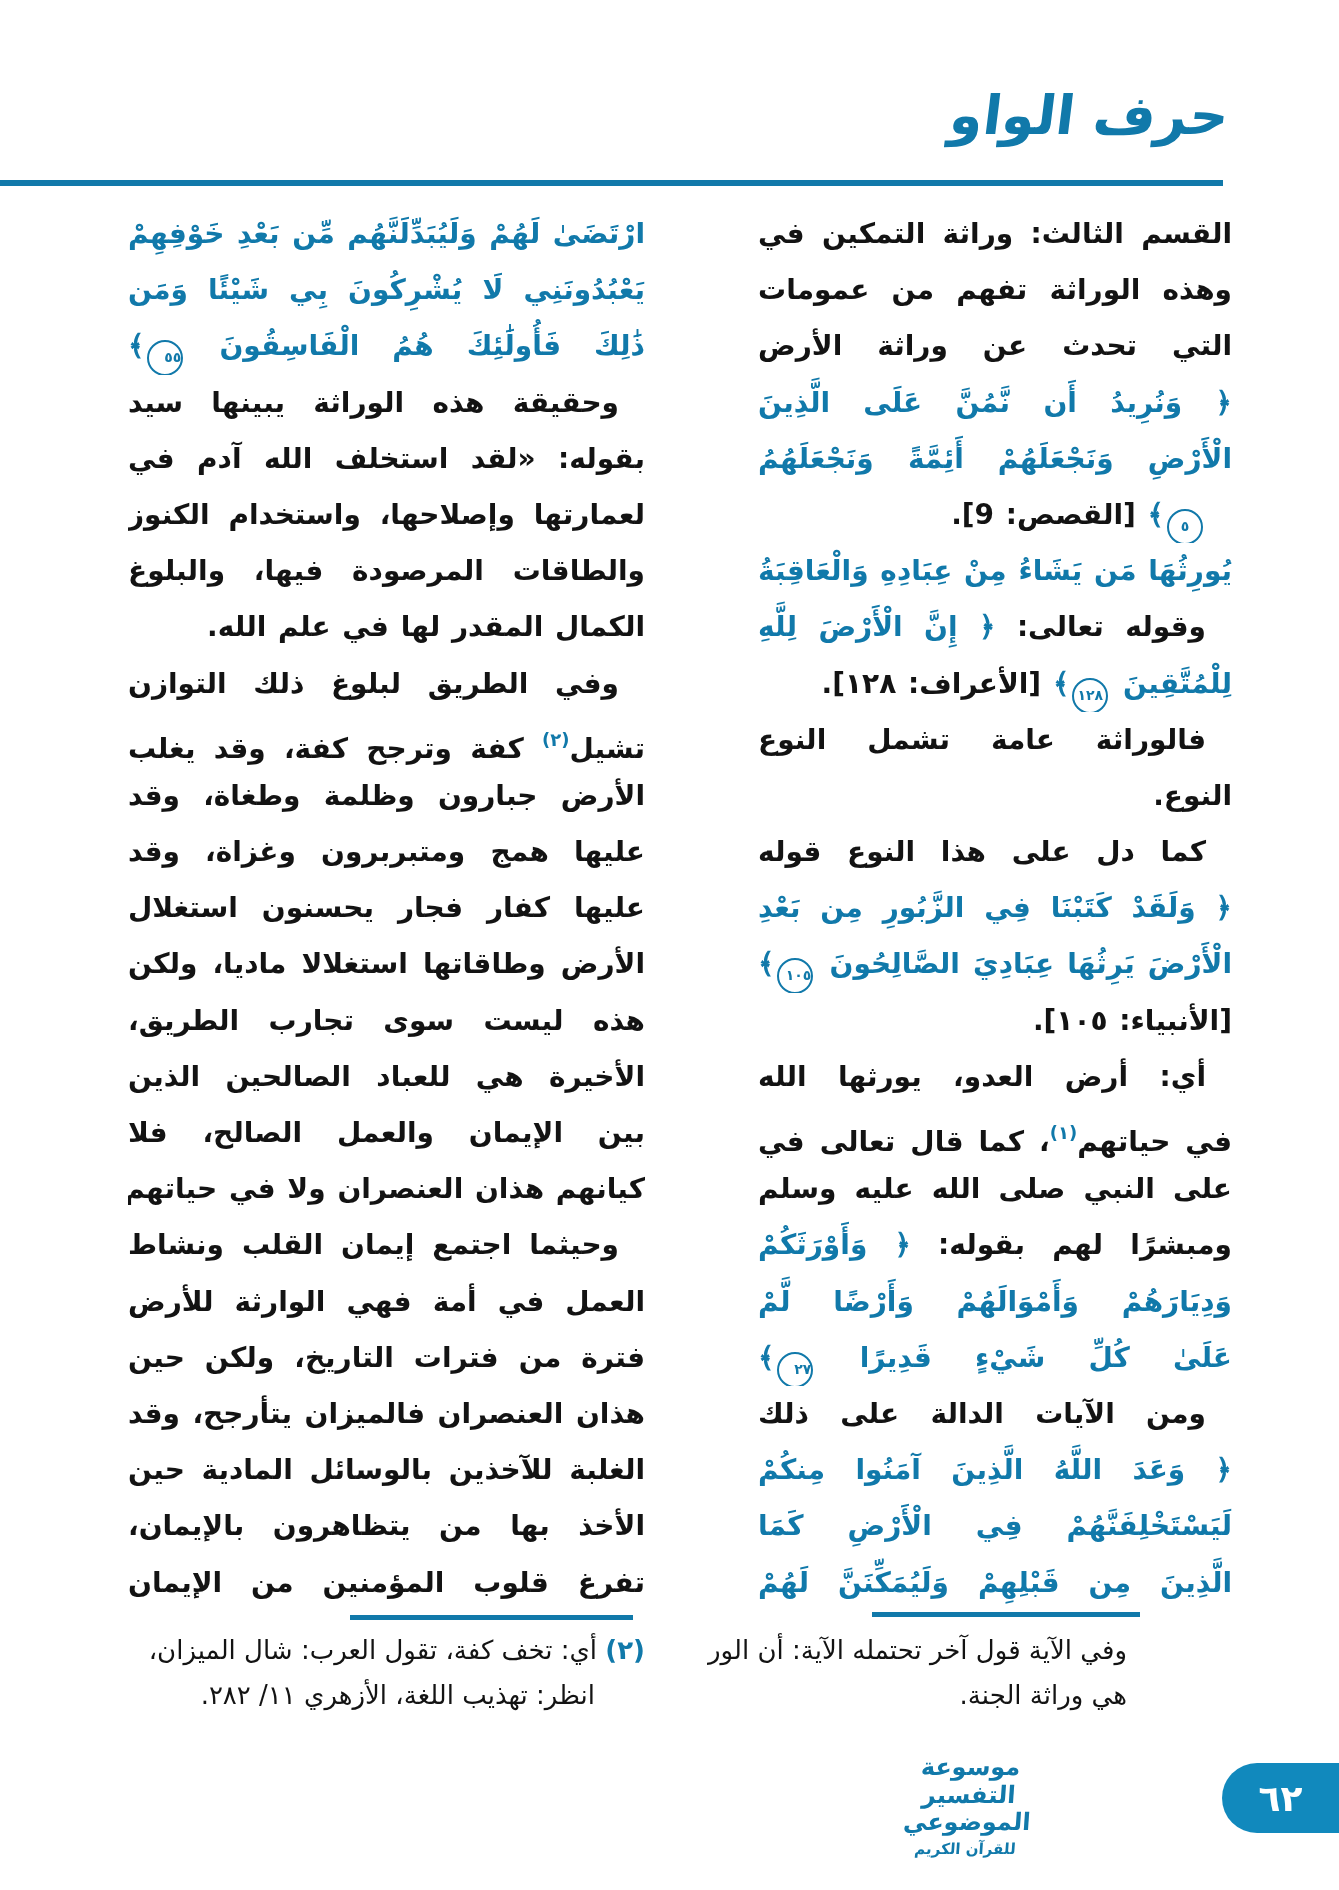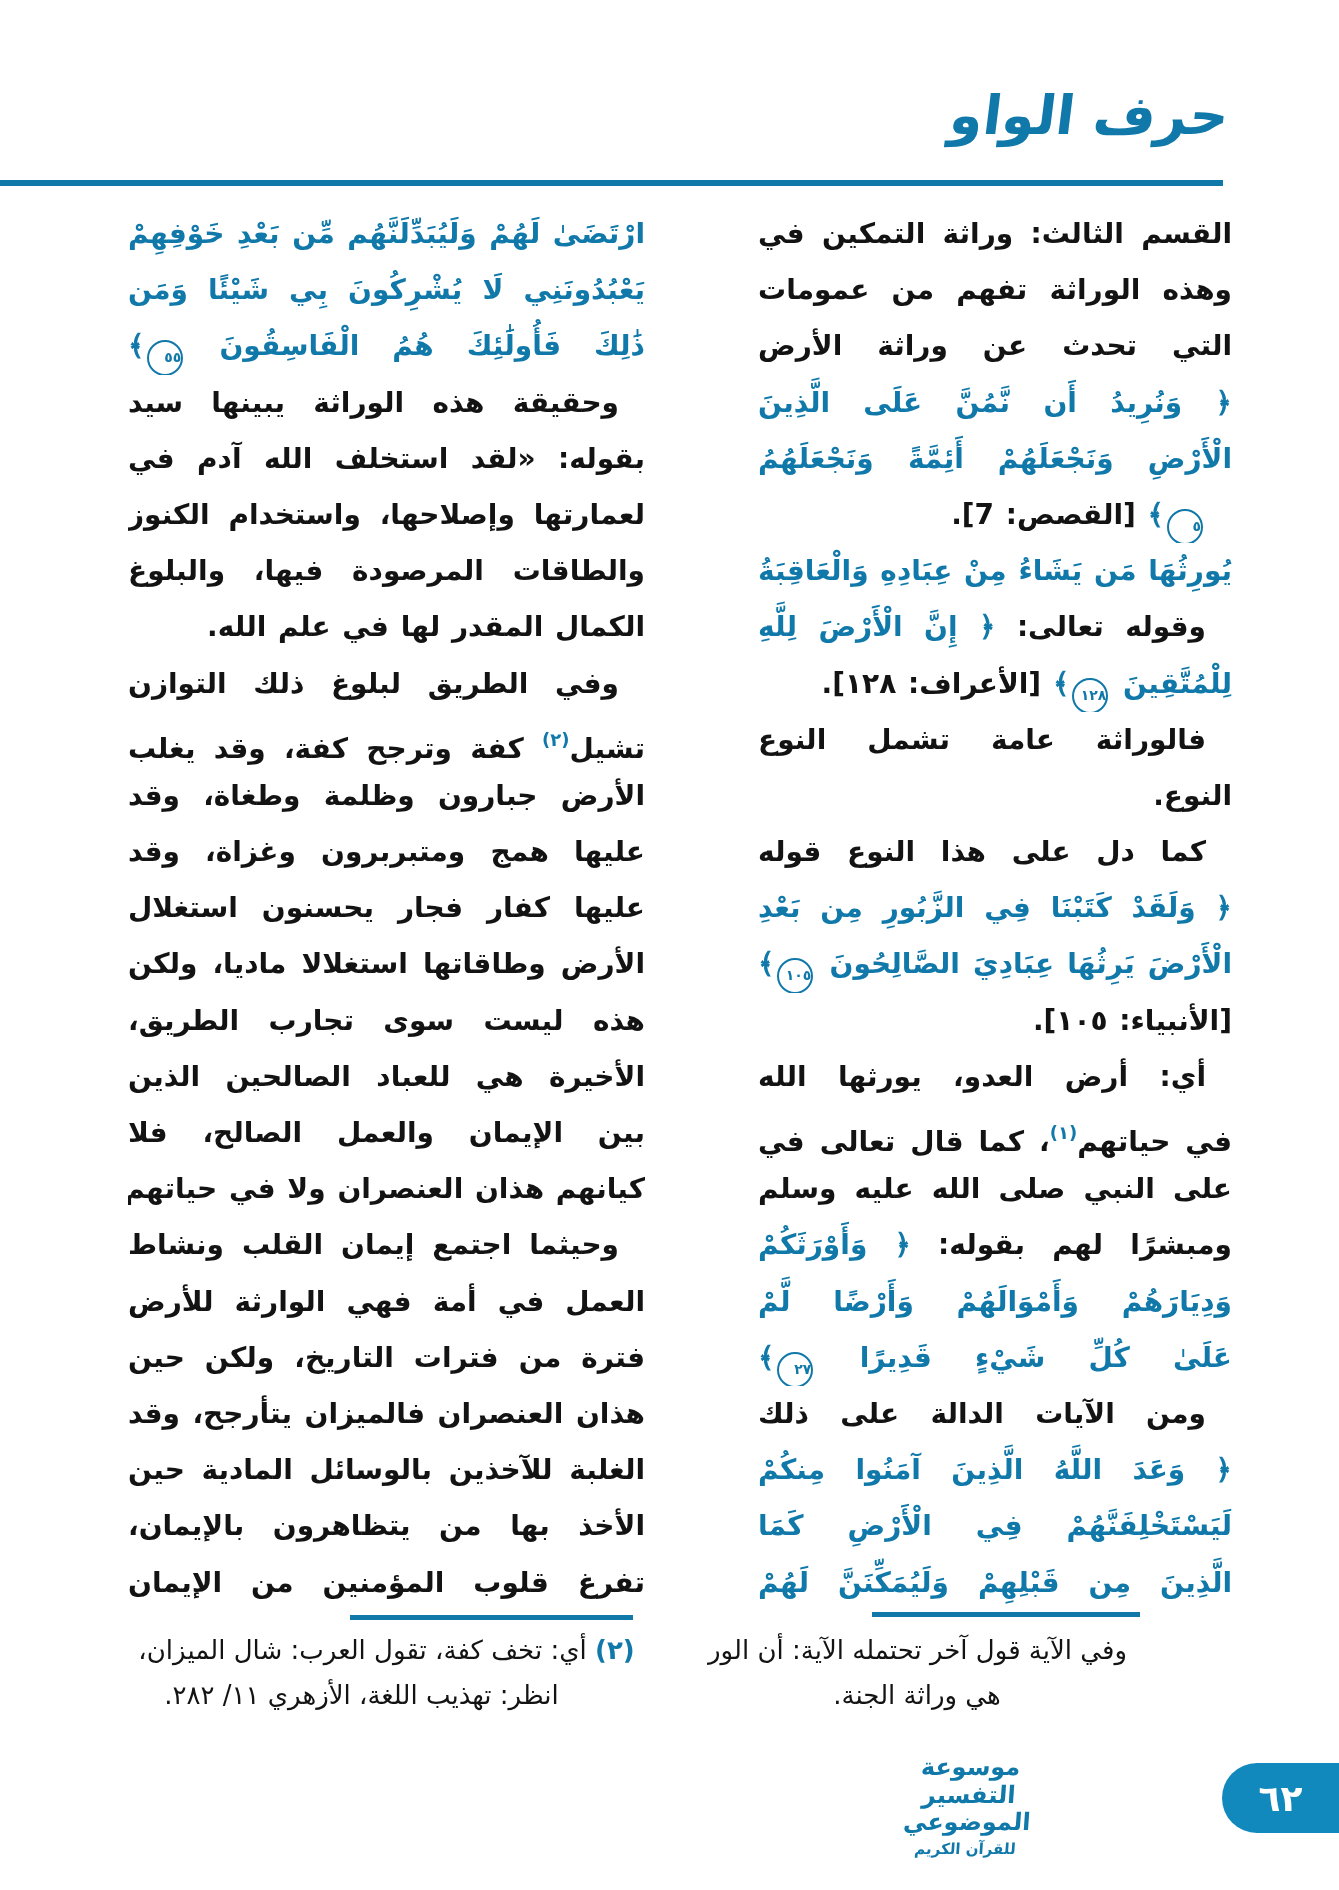--- a/index.html
+++ b/index.html
@@ -25,33 +25,33 @@
     height:56.2px;line-height:56.2px;font-size:28px;font-weight:bold;
     color:var(--ink);text-align:right;overflow:hidden;word-spacing:2px;white-space:nowrap;
   }
   .line.j{white-space:normal;text-align:justify;text-align-last:justify;}
   .line.pi{padding-right:26px;}
   .b,.r{color:var(--ink);}
   .q{color:var(--accent);}
   .fm{color:var(--accent);font-size:18px;vertical-align:12px;font-weight:bold;}
   .ayah{
     display:inline-block;box-sizing:border-box;width:36px;height:36px;line-height:31px;
-    border:2.5px solid var(--accent);border-radius:50%;text-align:right;
+    border:2.5px solid var(--accent);border-radius:50%;text-align:center;
     color:var(--accent);font-size:14px;font-weight:bold;vertical-align:-7px;margin:0 3px;
     box-shadow:0 0 0 1.5px #ffffff inset;
   }
   .fnsep{position:absolute;height:5px;background:var(--accent);}
   .fnsep-right{left:872px;top:1612px;width:268px;}
   .fnsep-left{left:350px;top:1615px;width:283px;}
   .fns{position:absolute;top:1628px;}
   .fns-right{right:162px;width:470px;}
   .fns-left{left:128px;width:517px;}
   .fline{
     height:45px;line-height:45px;font-size:26px;font-weight:normal;
-    color:var(--ink);text-align:center;overflow:hidden;white-space:nowrap;
+    color:var(--ink);text-align:right;overflow:hidden;white-space:nowrap;
   }
   .fline.ind{padding-right:50px;}
   .fm2{color:var(--accent);font-weight:bold;}
   .fn{color:var(--ink);}
   .logo{
     position:absolute;top:1754px;right:280px;width:182px;text-align:center;
     color:var(--accent);font-weight:bold;transform:skewX(-4deg);
   }
   .logo-l1{font-size:24px;line-height:1.15;}
   .logo-l2{font-size:15px;margin-top:3px;}
@@ -68,21 +68,21 @@
 <div class="page">
   <div class="chapter-title">حرف الواو</div>
   <div class="header-rule"></div>
 
   <section class="col col-right" id="col-right">
       <div class="line j"><span class="b">القسم الثالث: وراثة التمكين في الأرض.</span></div>
       <div class="line j"><span class="b">وهذه الوراثة تفهم من عمومات الآيات</span></div>
       <div class="line j"><span class="b">التي تحدث عن وراثة الأرض كقوله تعالى:</span></div>
       <div class="line j"><span class="q">﴿ وَنُرِيدُ أَن نَّمُنَّ عَلَى الَّذِينَ اسْتُضْعِفُوا فِي</span></div>
       <div class="line j"><span class="q">الْأَرْضِ وَنَجْعَلَهُمْ أَئِمَّةً وَنَجْعَلَهُمُ الْوَارِثِينَ</span></div>
-      <div class="line pi"><span class="ayah">٥</span><span class="q">﴾</span><span class="r"> [القصص: 7].</span></div>
+      <div class="line pi"><span class="ayah">٥</span><span class="q">﴾</span><span class="r"> [القصص: 9].</span></div>
       <div class="line j"><span class="q">يُورِثُهَا مَن يَشَاءُ مِنْ عِبَادِهِ وَالْعَاقِبَةُ</span></div>
       <div class="line j pi"><span class="b">وقوله تعالى: </span><span class="q">﴿ إِنَّ الْأَرْضَ لِلَّهِ</span></div>
       <div class="line"><span class="q">لِلْمُتَّقِينَ </span><span class="ayah">١٢٨</span><span class="q">﴾</span><span class="r"> [الأعراف: ١٢٨].</span></div>
       <div class="line j pi"><span class="b">فالوراثة عامة تشمل النوع الثاني وهذا</span></div>
       <div class="line"><span class="b">النوع.</span></div>
       <div class="line j pi"><span class="b">كما دل على هذا النوع قوله تعالى:</span></div>
       <div class="line j"><span class="q">﴿ وَلَقَدْ كَتَبْنَا فِي الزَّبُورِ مِن بَعْدِ الذِّكْرِ أَنَّ</span></div>
       <div class="line j"><span class="q">الْأَرْضَ يَرِثُهَا عِبَادِيَ الصَّالِحُونَ </span><span class="ayah">١٠٥</span><span class="q">﴾</span></div>
       <div class="line"><span class="r">[الأنبياء: ١٠٥].</span></div>
       <div class="line j pi"><span class="b">أي: أرض العدو، يورثها الله المؤمنين</span></div>

